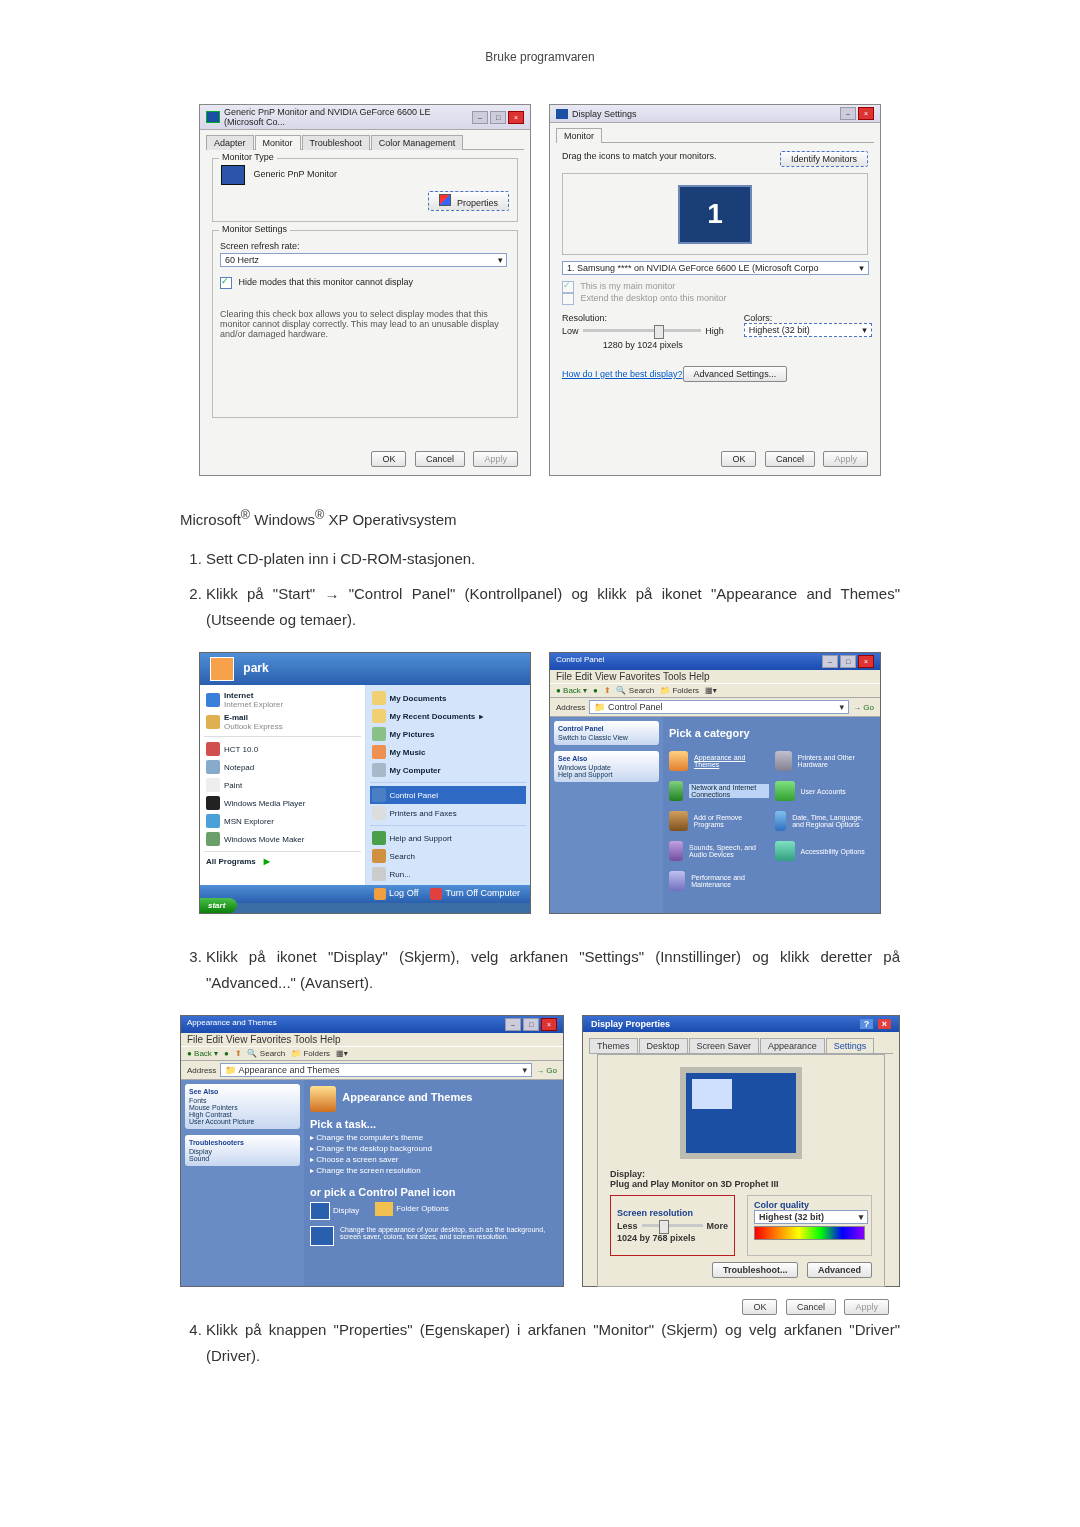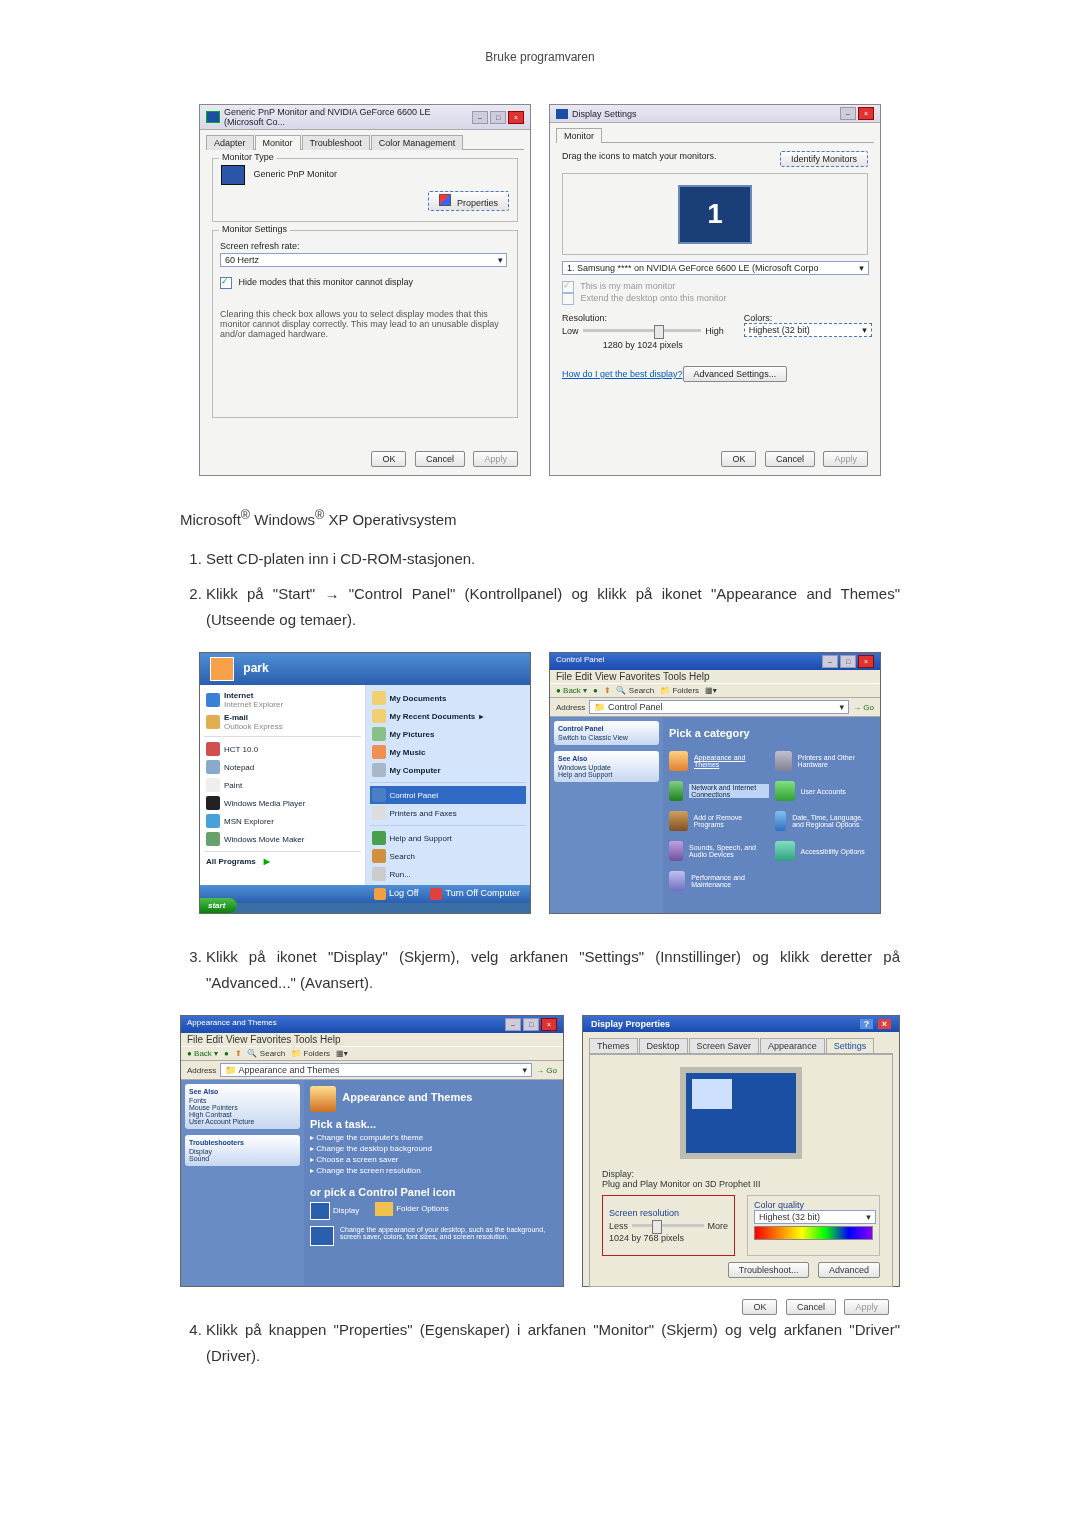--- a/index.html
+++ b/index.html
@@ -190,21 +190,21 @@
   .bigcpicon { width:26px; height:26px; background:linear-gradient(#ffe090,#d07020); display:inline-block; vertical-align:middle; margin-right:4px; border-radius:3px;}
   
   .dpshot {
     border:1px solid #666; width:335px; height:270px; background:#ece9d8; font-size:9px;
     display:flex; flex-direction:column;
   }
   .dp-title { background:linear-gradient(#3a6ed0,#1a4caf); color:#fff; padding:3px 8px; font-weight:bold; display:flex; justify-content:space-between;}
   .dp-tabs { display:flex; margin:6px 6px 0; border-bottom:1px solid #aaa; font-size:9px;}
   .dp-tab { padding:2px 7px; border:1px solid #aaa; border-bottom:none; background:#e4e4e4; margin-right:1px;}
   .dp-tab.active { background:#ece9d8; color:#1a4caf;}
-  .dp-body { flex:1; padding:8px 12px; border:1px solid #aaa; margin:0 6px 6px;}
+  .dp-body { flex:1; padding:8px 12px; border:1px solid #aaa; margin:0 14px 6px;font-weight:bold;}
   .mon-preview { width:110px; height:80px; background:#1a4fa3; border:6px solid #bcbcb0; margin:4px auto 10px; position:relative;}
   .mon-preview-inner { position:absolute; top:6px; left:6px; width:40px; height:30px; background:#cfe0ff;}
   .rainbow { height:12px; background:linear-gradient(90deg,#f00,#ff8000,#ff0,#0f0,#00f,#80f); border:1px solid #888; margin-top:2px;}
   .group-label { color:#1a3f8f; font-size:9px; }
 </style>
 </head>
 <body>
 
 <div class="page">
 

